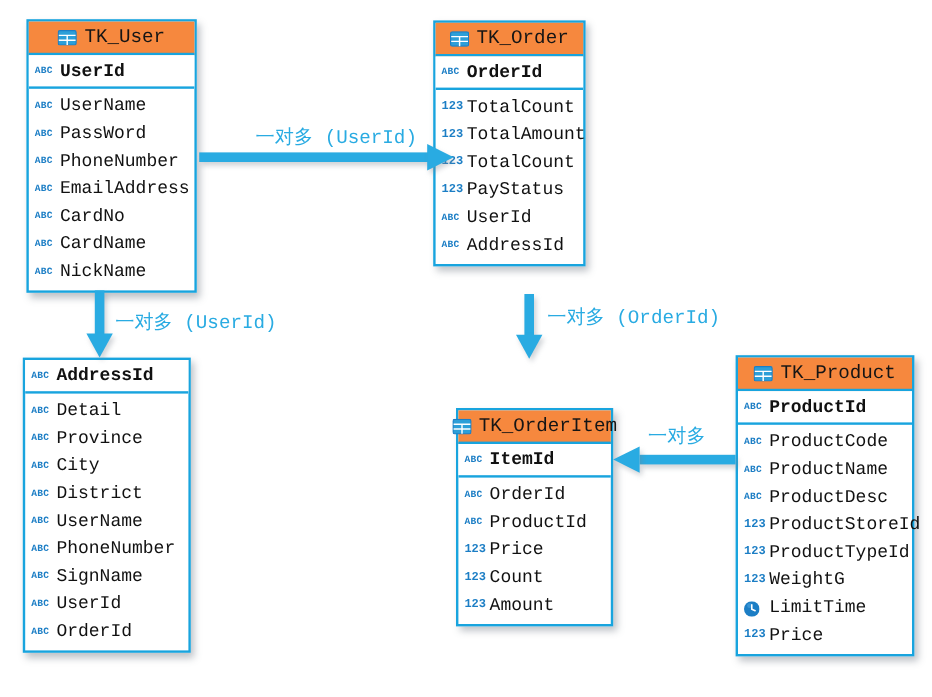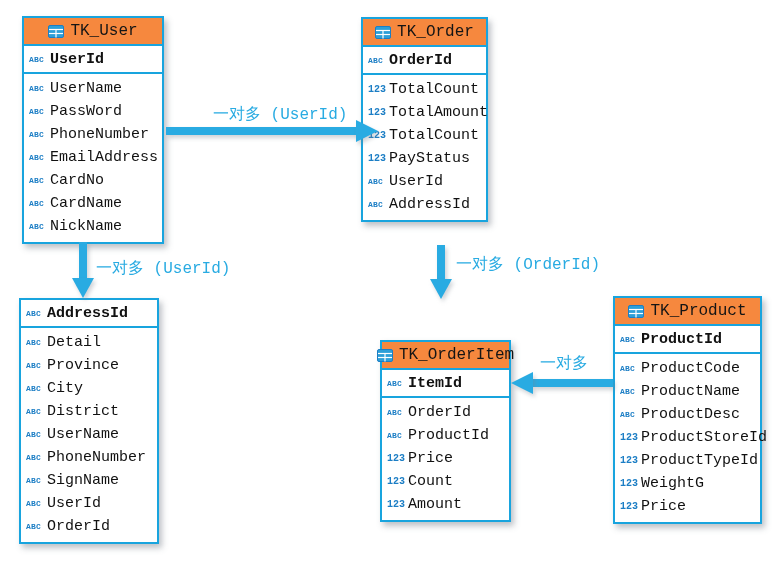--- a/index.html
+++ b/index.html
@@ -265,20 +265,30 @@
         </div>
         <div class="row">
           <span class="ic num">123</span>
           <span class="fname">ProductTypeId</span>
         </div>
         <div class="row">
           <span class="ic num">123</span>
           <span class="fname">WeightG</span>
         </div>
         <div class="row">
+          <span class="ic clock">
+            <svg width="13" height="13" viewBox="0 0 14 14">
+              <circle cx="7" cy="7" r="7" fill="#1c7ec5"></circle>
+              <circle cx="5" cy="4" r="2.2" fill="#4aa2dd" opacity="0.6"></circle>
+              <path d="M7 3.2v4l3 1.4" stroke="#fff" stroke-width="1.4" fill="none" stroke-linecap="round"></path>
+            </svg>
+          </span>
+          <span class="fname">LimitTime</span>
+        </div>
+        <div class="row">
           <span class="ic num">123</span>
           <span class="fname">Price</span>
         </div>
       </div>
   </div>
 
   <div>
     <div class="shaft" style="left:166px;top:127px;width:192px;height:8px;"></div>
     <div class="head right" style="left:356px;top:120px;"></div>
     <div class="rel-label" style="left:213px;top:104px;">一对多 (UserId)</div>

